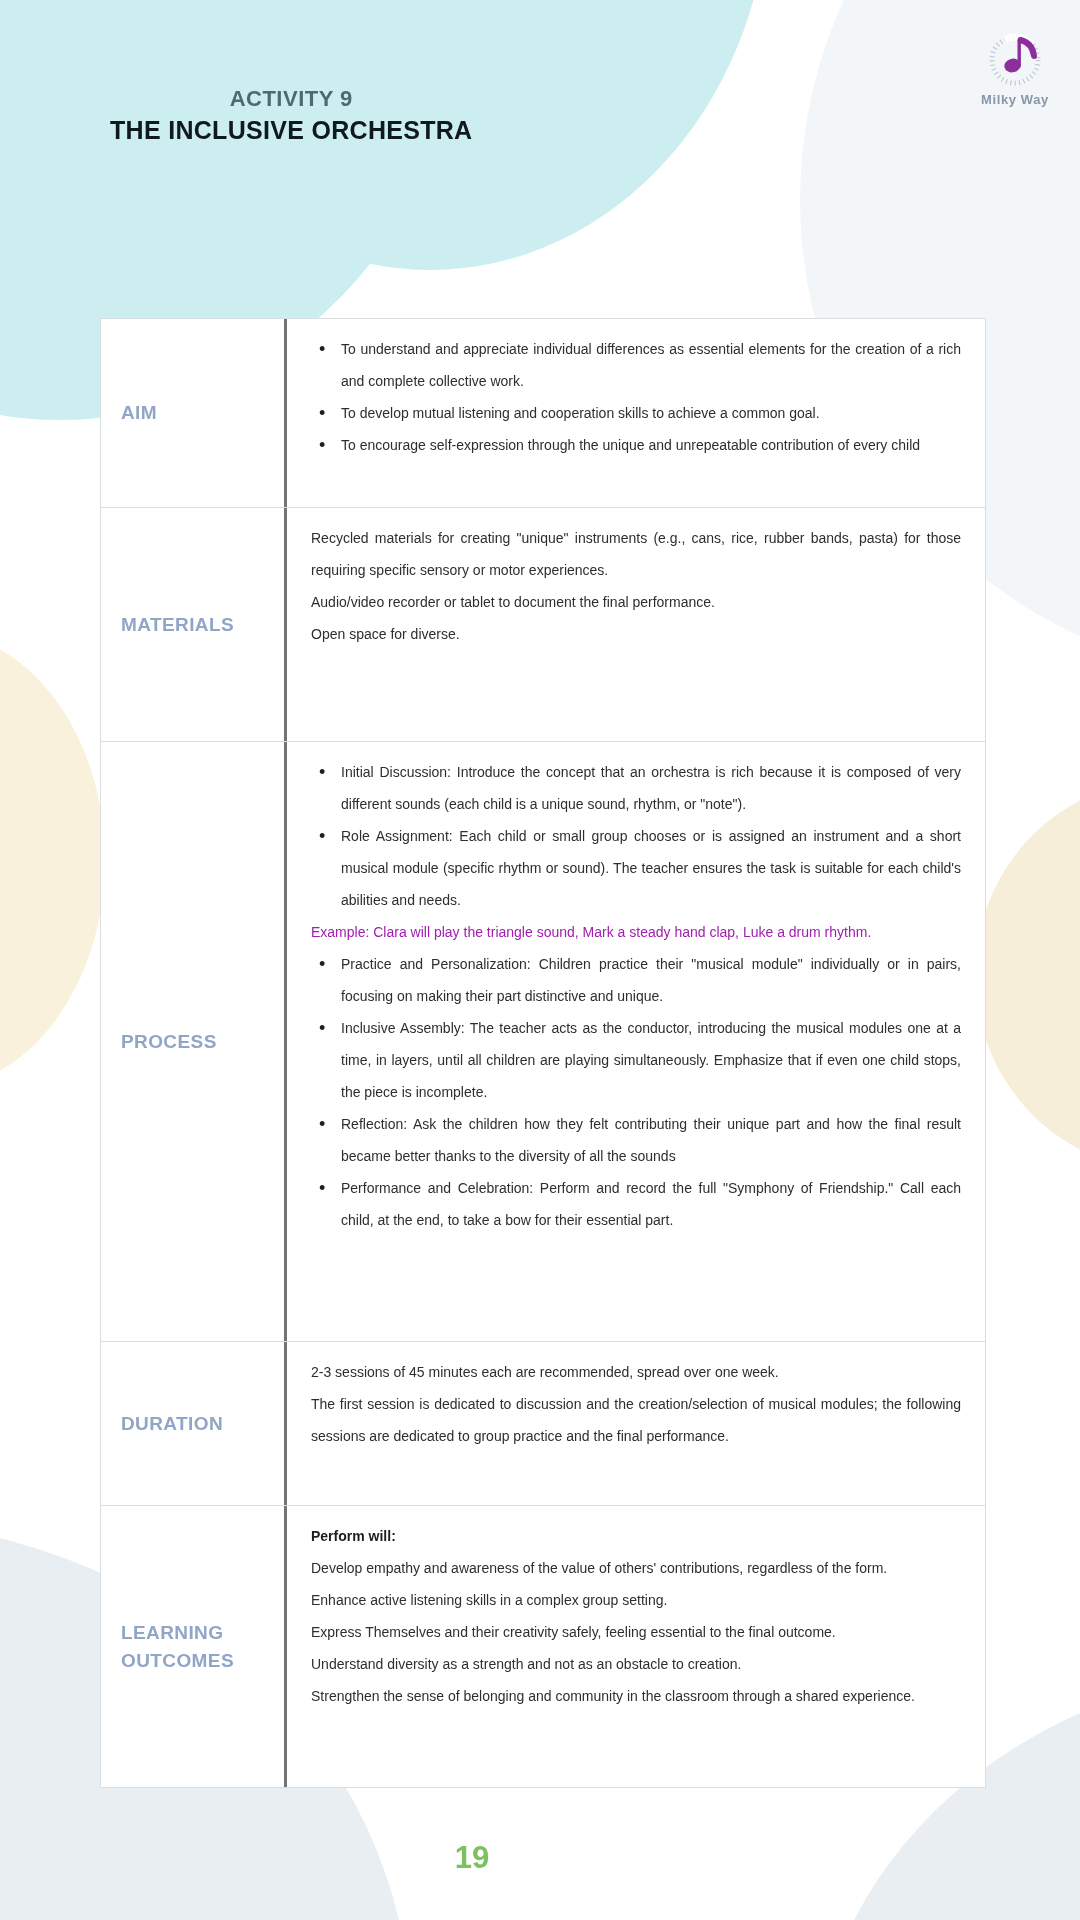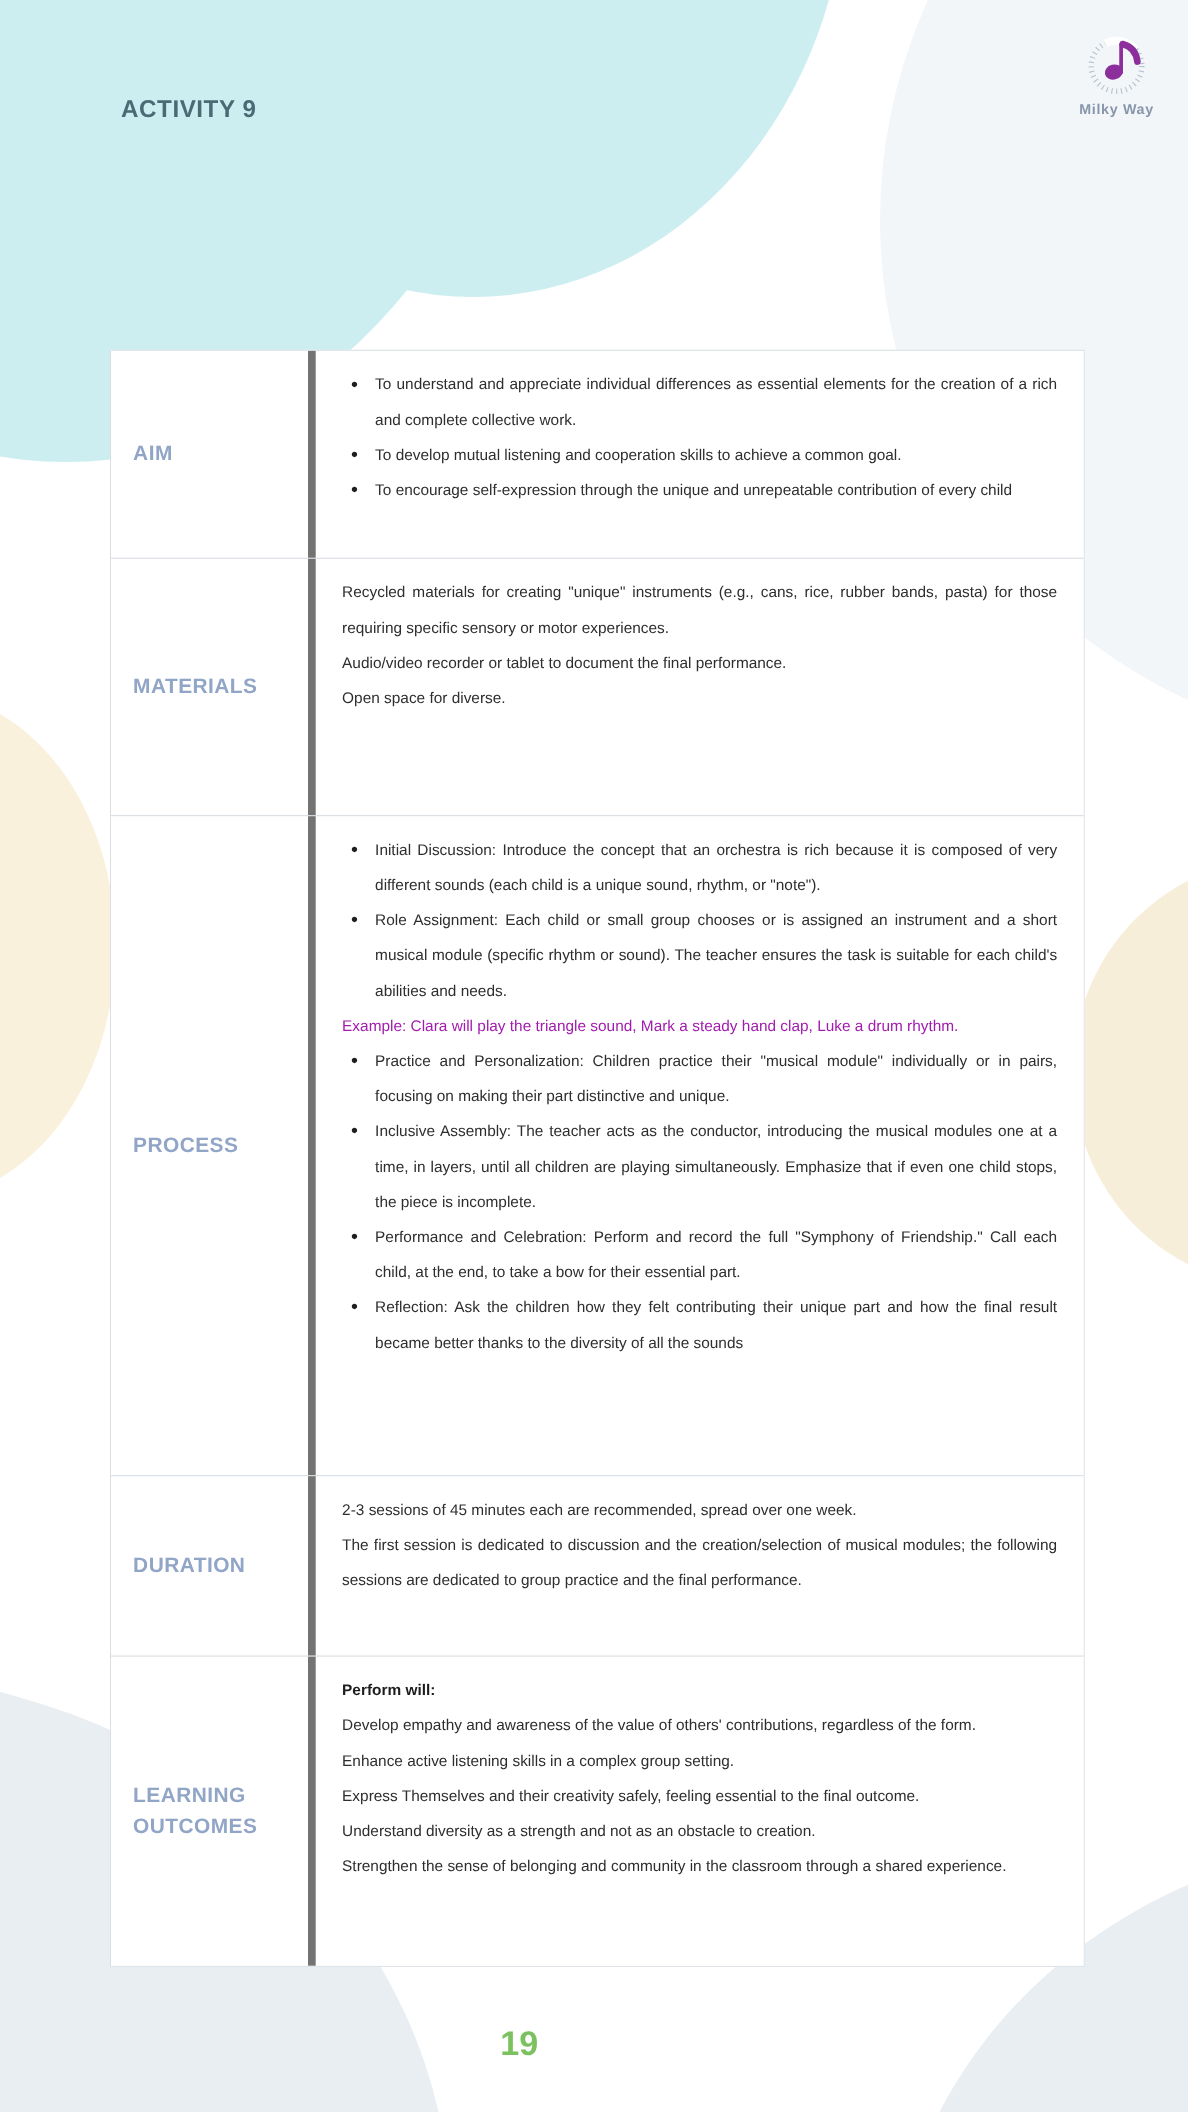--- a/index.html
+++ b/index.html
@@ -36,21 +36,21 @@
   .logo-text { margin-top:2px; font-size:13px; letter-spacing:0.6px; color:#8796ab; font-weight:600; }
 
   
   .info-table {
     position:absolute; left:100px; top:318px; width:886px; z-index:1;
     background:#ffffff; border:1px solid #d9dee3;
   }
   .t-row { display:flex; border-top:1px solid #d9dee3; background:#ffffff; }
   .t-row:first-child { border-top:none; }
   .cell-label {
-    width:186px; flex:0 0 186px; border-right:7px solid #737373;
+    width:186px; flex:0 0 186px; border-right:3px solid #737373;
     display:flex; align-items:center; padding:14px 12px 14px 20px;
   }
   .cell-label span {
     font-size:19px; font-weight:700; color:#91a5c7;
     letter-spacing:0.4px; line-height:28px;
   }
   .cell-content {
     flex:1 1 auto; padding:14px 24px 14px 24px;
     font-size:14px; line-height:32px; color:#2e2e2e;
   }
@@ -86,20 +86,21 @@
   <div class="blob blob-cyan-a"></div>
   <div class="blob blob-cyan-b"></div>
   <div class="blob blob-gray-tr"></div>
   <div class="blob blob-cream-l"></div>
   <div class="blob blob-cream-r"></div>
   <div class="blob blob-gray-bl"></div>
   <div class="blob blob-gray-br"></div>
 
   <div class="header">
     <div class="activity-label">ACTIVITY 9</div>
+    <div class="doc-title">THE INCLUSIVE ORCHESTRA</div>
   </div>
 
   <div class="logo">
     <span>
       <svg width="64" height="64" viewBox="0 0 64 64">
         <circle cx="32" cy="34" r="23" fill="none" stroke="#b7c3ce" stroke-width="5" stroke-dasharray="1 3.4"></circle>
         <circle cx="32" cy="34" r="23" fill="none" stroke="#ffffff" stroke-width="7" stroke-dasharray="0 115 30 200" stroke-dashoffset="18"></circle>
         <ellipse cx="29.5" cy="39.5" rx="8.2" ry="6.8" fill="#8c2f9d" transform="rotate(-14 29.5 39.5)"></ellipse>
         <path d="M36.2,40 L36.2,15" stroke="#8c2f9d" stroke-width="3.4" stroke-linecap="round"></path>
         <path d="M37.5,14 C45.5,16 50,22 51,30" stroke="#8c2f9d" stroke-width="6" fill="none" stroke-linecap="round"></path>
@@ -140,22 +141,22 @@
       </div>
       <div class="cell-content">
         <ul class="bullets">
           <li>Initial Discussion: Introduce the concept that an orchestra is rich because it is composed of very different sounds (each child is a unique sound, rhythm, or "note").</li>
           <li>Role Assignment: Each child or small group chooses or is assigned an instrument and a short musical module (specific rhythm or sound). The teacher ensures the task is suitable for each child's abilities and needs.</li>
         </ul>
         <p class="example-line">Example: Clara will play the triangle sound, Mark a steady hand clap, Luke a drum rhythm.</p>
         <ul class="bullets">
           <li>Practice and Personalization: Children practice their "musical module" individually or in pairs, focusing on making their part distinctive and unique.</li>
           <li>Inclusive Assembly: The teacher acts as the conductor, introducing the musical modules one at a time, in layers, until all children are playing simultaneously. Emphasize that if even one child stops, the piece is incomplete.</li>
+          <li>Reflection: Ask the children how they felt contributing their unique part and how the final result became better thanks to the diversity of all the sounds</li>
           <li>Performance and Celebration: Perform and record the full "Symphony of Friendship." Call each child, at the end, to take a bow for their essential part.</li>
-          <li>Reflection: Ask the children how they felt contributing their unique part and how the final result became better thanks to the diversity of all the sounds</li>
         </ul>
       </div>
     </div>
 
     <div class="t-row row-duration">
       <div class="cell-label">
         <span>DURATION</span>
       </div>
       <div class="cell-content">
         <p>2-3 sessions of 45 minutes each are recommended, spread over one week.</p>

